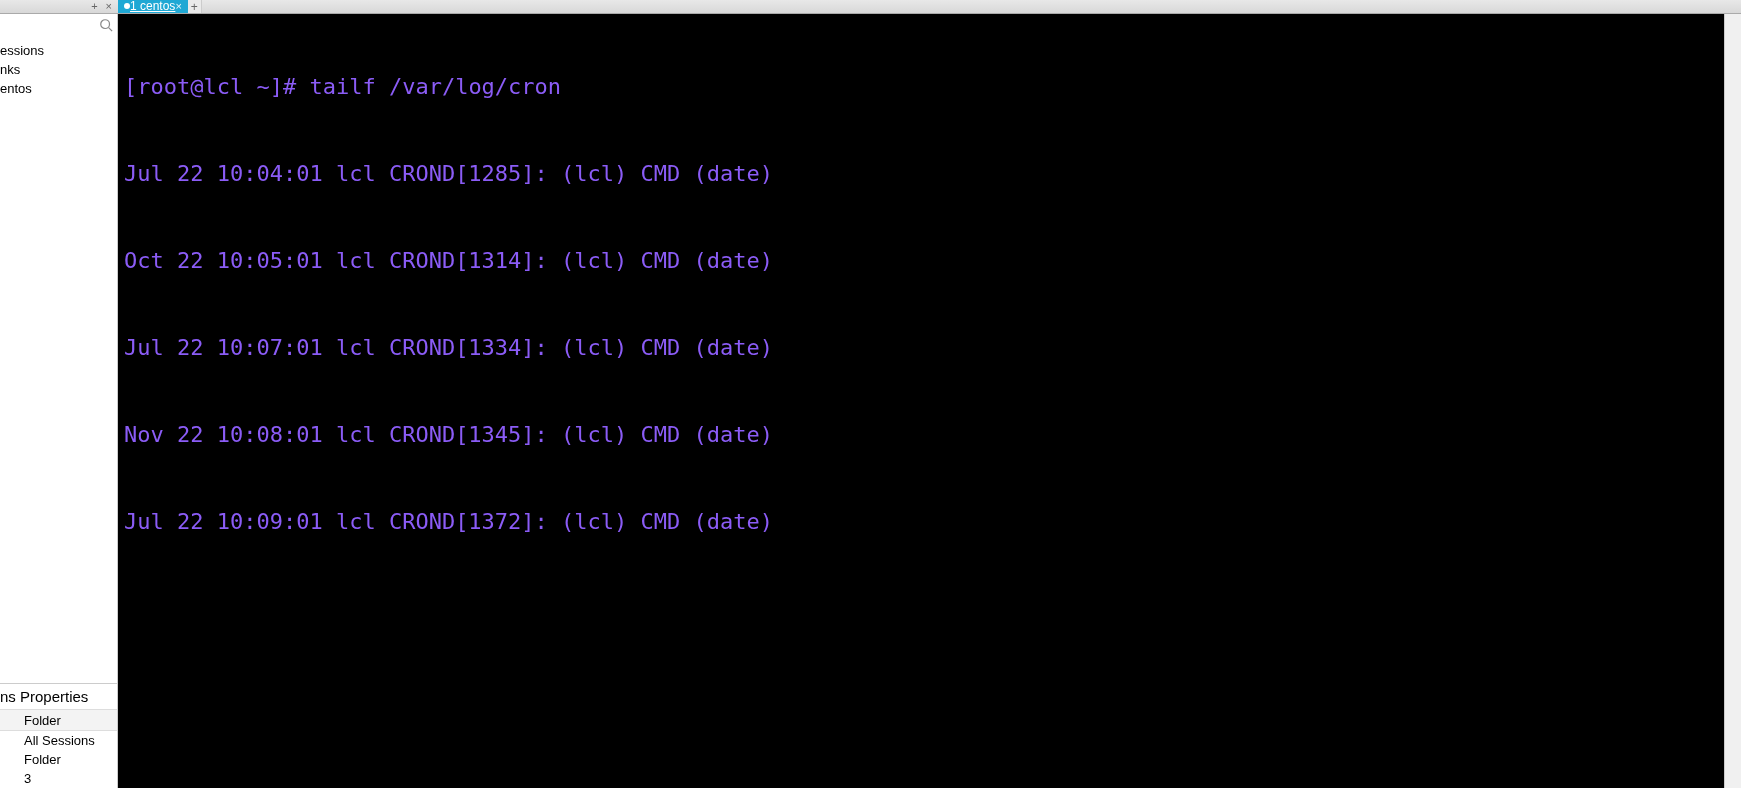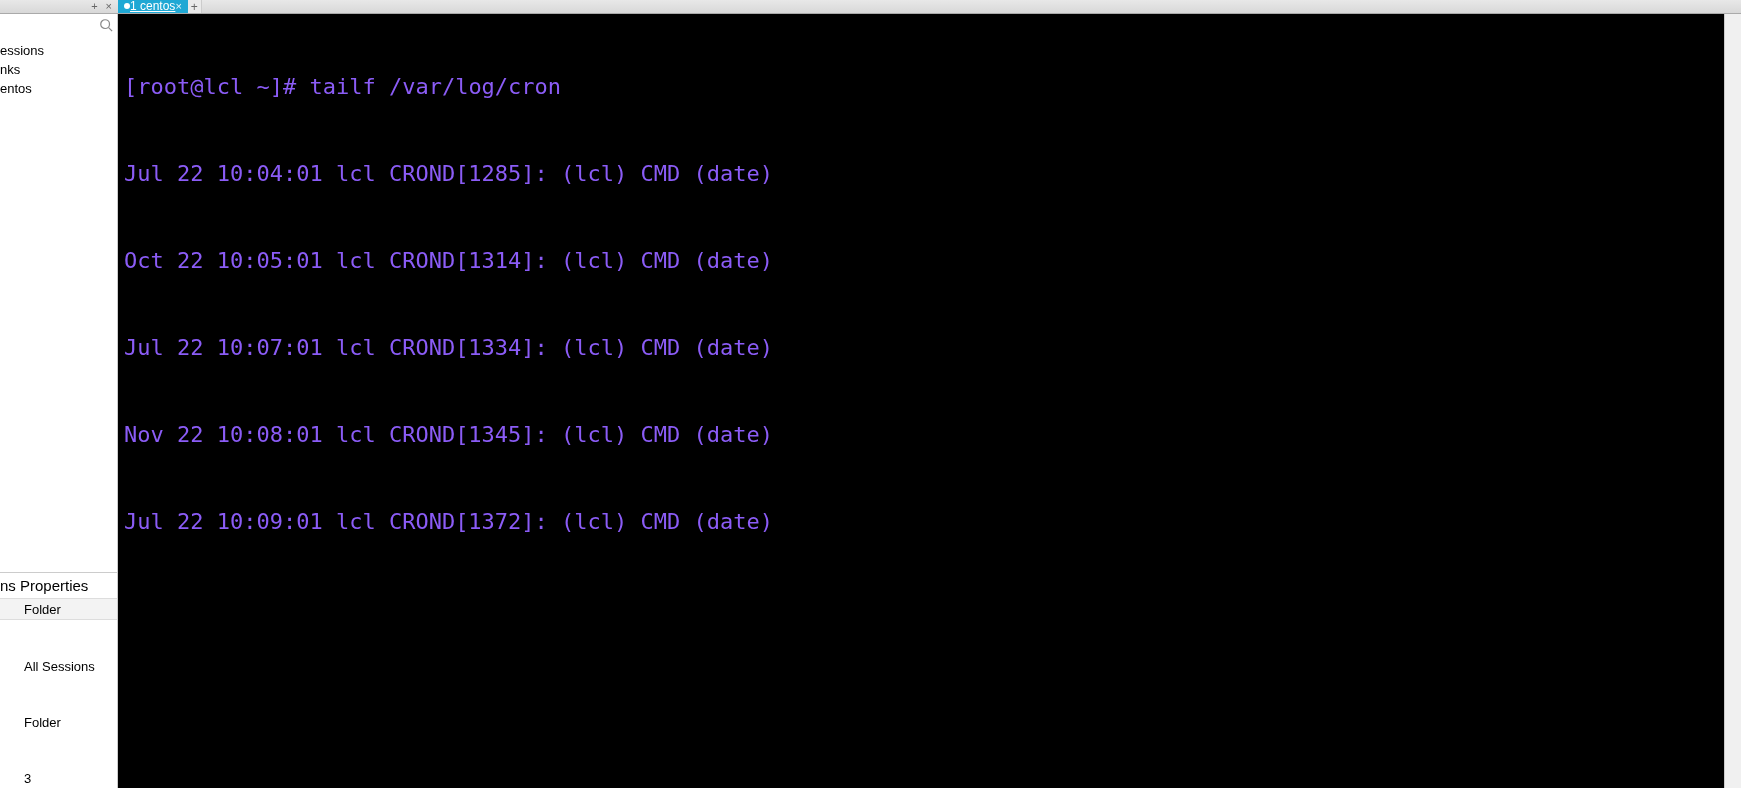--- a/index.html
+++ b/index.html
@@ -118,21 +118,20 @@
       border-top: 1px solid #ddd;
       border-bottom: 1px solid #ddd;
       display: flex;
       height: 22px;
       align-items: center;
       padding-left: 24px;
     }
     .props-cell {
       padding: 2px 0 2px 24px;
       white-space: nowrap;
-      margin-top: 37px;
     }
     .terminal {
       flex: 1;
       background: #000;
       color: #8b5cf6;
       font-family: "Consolas", "DejaVu Sans Mono", "Liberation Mono", monospace;
       font-size: 22px;
       line-height: 29px;
       padding: 0 6px;
       white-space: pre;

